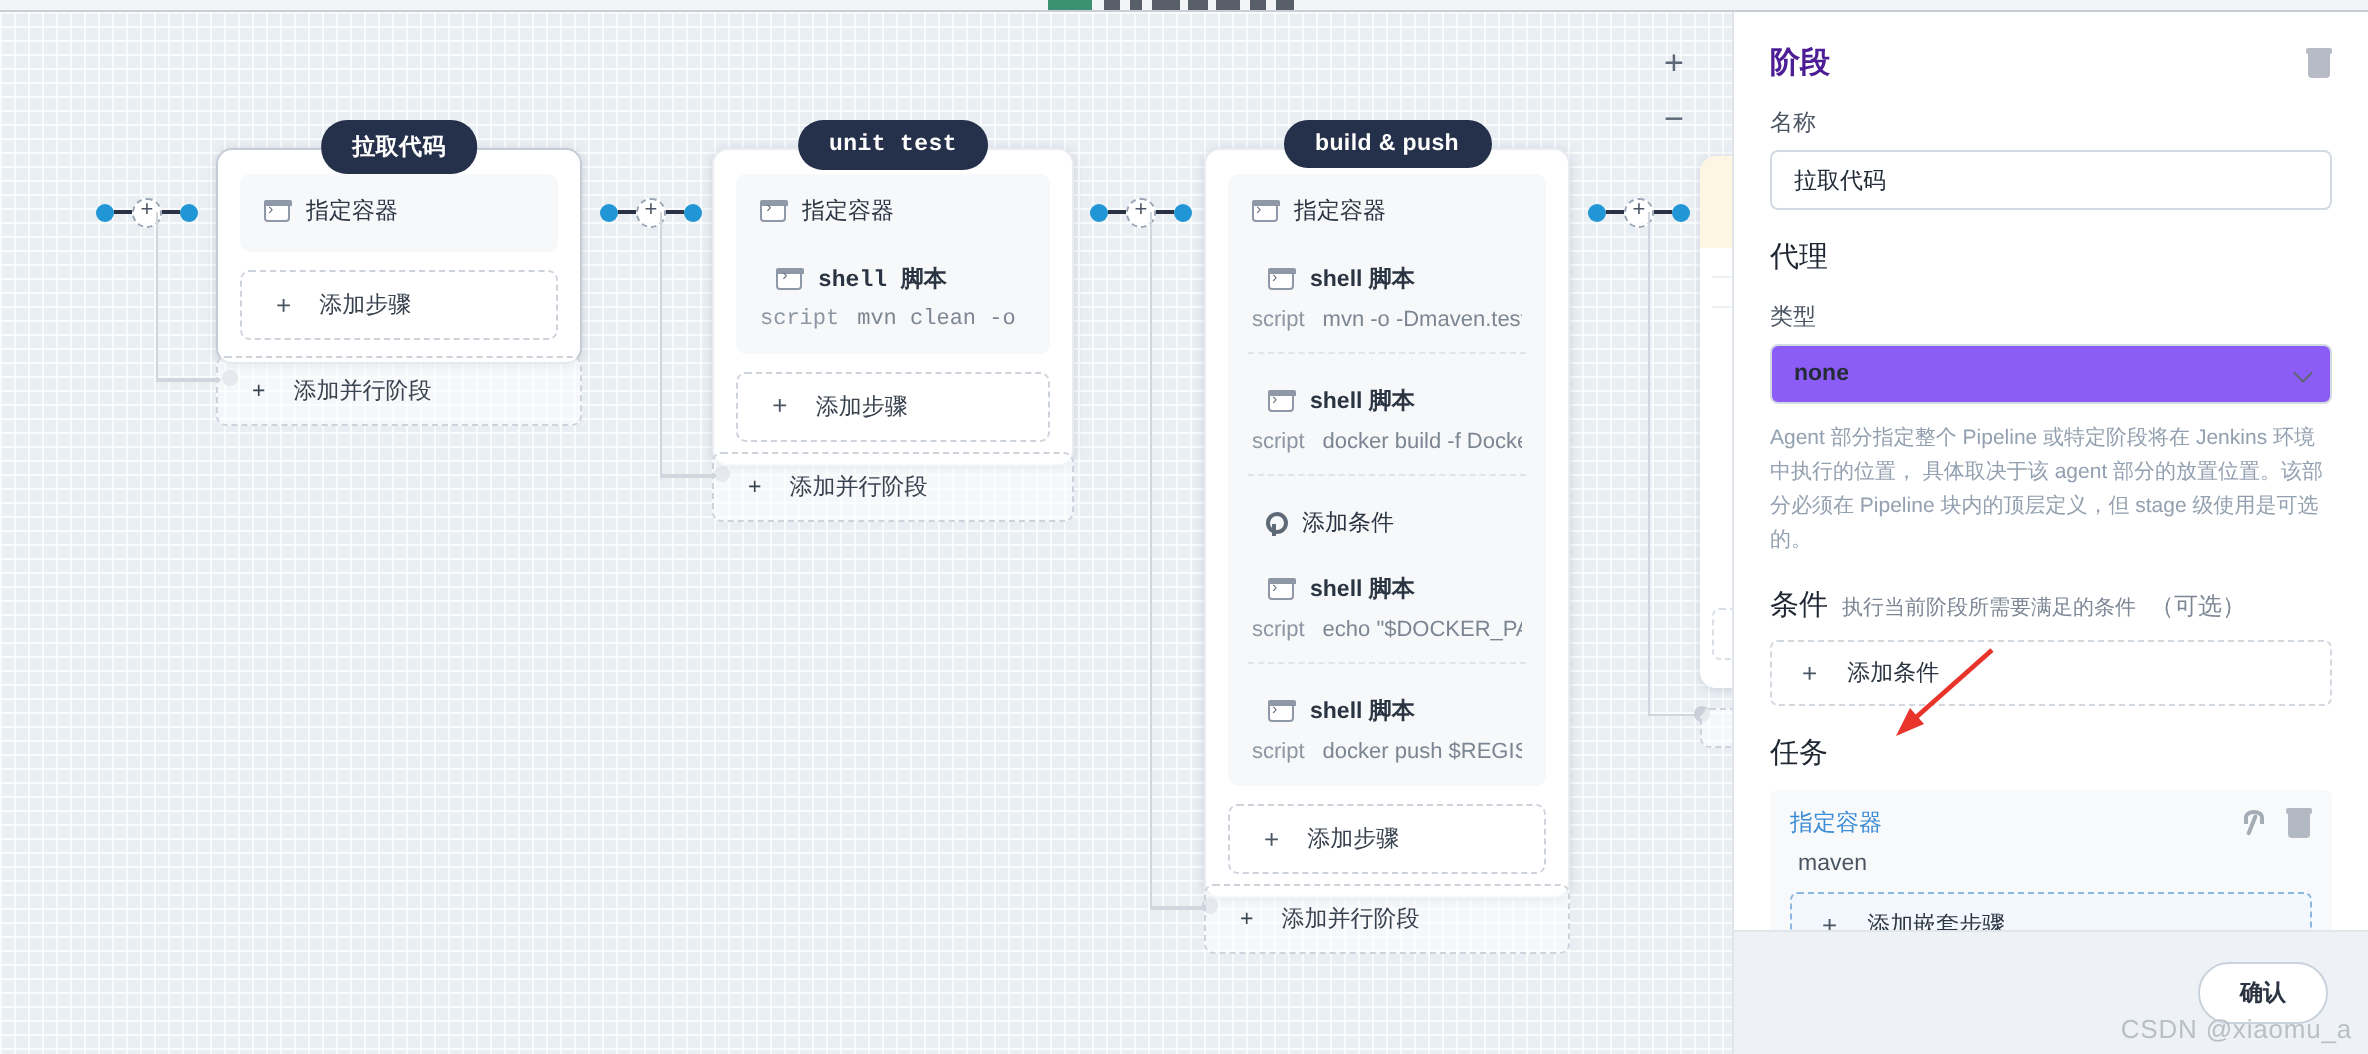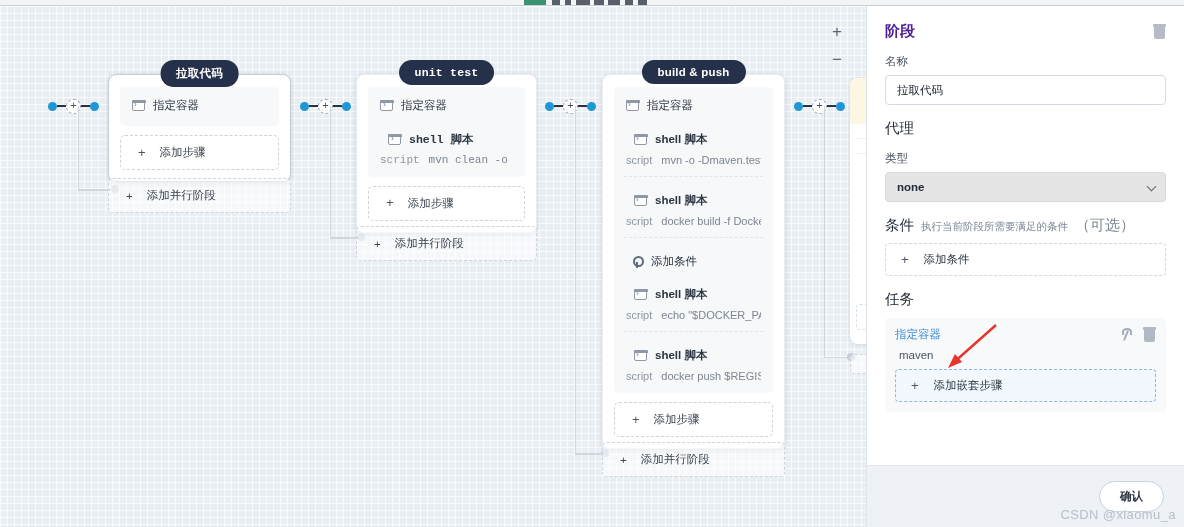--- a/index.html
+++ b/index.html
@@ -139,31 +139,31 @@
   .f-input {
     width: 100%; height: 30px; border: 1px solid #d4dae2; border-radius: 4px;
     padding: 0 11px; font-size: 11.5px; color: #222b36; outline: none;
     font-family: inherit; background: #fff;
   }
   .sec-title { font-size: 14.5px; font-weight: normal; color: #1f2733; margin-top: 14px; }
   .select-wrap { position: relative; }
   .f-select {
     width: 100%; height: 30px; border: 1px solid #d4dae2; border-radius: 4px;
     padding: 0 11px; font-size: 11.5px; color: #222b36; font-weight: bold;
-    display: flex; align-items: center; cursor: pointer; background: #e5e5e5;
+    display: flex; align-items: center; cursor: pointer; background: #8b5cf6;
   }
   .chev {
     position: absolute; right: 11px; top: 11px; width: 7px; height: 7px;
     border-right: 1.4px solid #5d6675; border-bottom: 1.4px solid #5d6675;
     transform: rotate(45deg); pointer-events: none;
   }
   .hint { font-size: 10.5px; color: #93a0b0; line-height: 1.62; margin-top: 9px; }
   .sec-row { display: flex; align-items: baseline; gap: 7px; margin-top: 14px; }
   .sec-sub { font-size: 10.5px; color: #7d8796; }
-  .sec-opt { font-size: 15px; color: #7d8796; text-align: right; }
+  .sec-opt { font-size: 12px; color: #7d8796; text-align: right; }
   .add-dashed {
     margin-top: 8px; border: 1px dashed #d2d8e0; border-radius: 4px; background: #fff;
     display: flex; align-items: center; gap: 15px; padding: 8px 15px;
     font-size: 11.5px; color: #2c3642; cursor: pointer;
   }
   .add-dashed .p { font-size: 13px; color: #4b5563; line-height: 11px; }
   .task-card { margin-top: 9px; background: #f7f9fb; border-radius: 4px; padding: 9px 10px 10px; }
   .task-head { display: flex; align-items: center; justify-content: space-between; }
   .task-name { font-size: 11.5px; color: #3d8bd4; cursor: pointer; }
   .task-acts { display: flex; align-items: center; gap: 11px; }
@@ -438,20 +438,21 @@
       <div class="sec-title">代理</div>
 
       <div class="f-label">类型</div>
       <div class="select-wrap">
         <div class="f-select">
           <span>none</span>
         </div>
         <span class="chev"></span>
       </div>
 
+      <div class="hint">Agent 部分指定整个 Pipeline 或特定阶段将在 Jenkins 环境中执行的位置， 具体取决于该 agent 部分的放置位置。该部分必须在 Pipeline 块内的顶层定义，但 stage 级使用是可选的。</div>
 
       <div class="sec-row">
         <span class="sec-title" style="margin-top:0;">条件</span>
         <span class="sec-sub">执行当前阶段所需要满足的条件</span>
         <span class="sec-opt">（可选）</span>
       </div>
 
       <div class="add-dashed">
         <span class="p">+</span>
         <span>添加条件</span>

